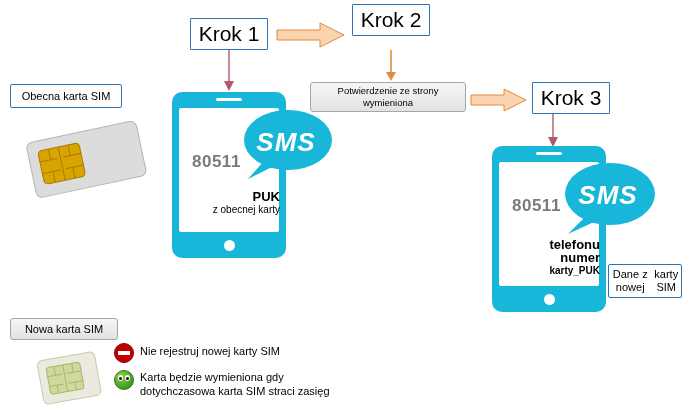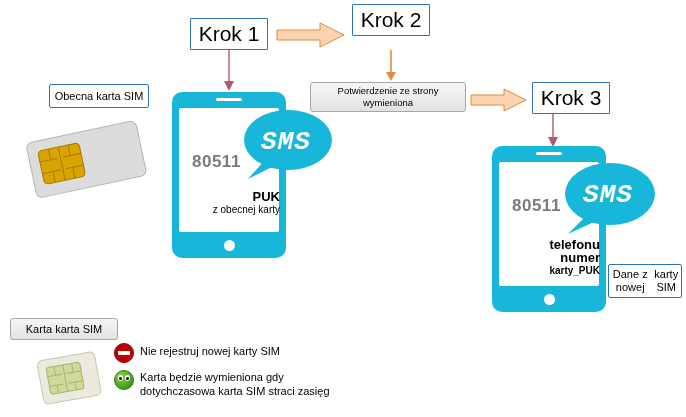--- a/index.html
+++ b/index.html
@@ -124,21 +124,20 @@
   .bubble {
     position: absolute;
   }
   .bubble .txt {
     position: absolute;
     color: #ffffff;
     font-weight: bold;
     font-style: italic;
     text-align: center;
     width: 100%;
-    font-family: Liberation Mono, monospace;
   }
 
   
   .legend-row {
     position: absolute;
     font-size: 11px;
     color: #000000;
     line-height: 14px;
   }
 
@@ -191,21 +190,21 @@
   
   .sim {
     position: absolute;
   }
 </style>
 </head>
 <body>
 
 <div id="stage">
 
-  <div class="box label-box" style="left:10px; top:84px; width:100px; height:24px;margin-left:39px;">
+  <div class="box label-box" style="left:10px; top:84px; width:112px; height:24px;">
     <span>Obecna karta SIM</span>
   </div>
 
   <div class="sim" style="left:18px; top:118px;">
     <svg width="130" height="80" viewBox="0 0 130 80">
       <g transform="rotate(-12 65 40)">
         <rect x="12" y="14" width="112" height="56" rx="6" fill="#dcdcdc" stroke="#b4b4b4" stroke-width="1"></rect>
         <path d="M12 20 a6 6 0 0 1 6 -6 L124 14 L124 24 L12 28 Z" fill="#e9e9e9" opacity="0"></path>
         <rect x="22" y="24" width="42" height="34" rx="4" fill="#d9a400" stroke="#a67c00" stroke-width="1"></rect>
         <g stroke="#a67c00" stroke-width="1" fill="none">
@@ -311,21 +310,21 @@
     </svg>
     <div class="txt" style="top:22px; font-size:26px; letter-spacing:1px;">SMS</div>
   </div>
 
   <div class="box label-box" style="left:608px; top:264px; width:74px; height:34px; flex-direction:row; line-height:13px;">
     <span>Dane z nowej</span>
     <span>karty SIM</span>
   </div>
 
   <div class="gray-box" style="left:10px; top:318px; width:108px; height:22px; font-size:11px;">
-    <span>Karta karta SIM</span>
+    <span>Nowa karta SIM</span>
   </div>
 
   <div class="sim" style="left:26px; top:346px;">
     <svg width="86" height="62" viewBox="0 0 86 62">
       <g transform="rotate(-10 43 31)">
         <rect x="14" y="10" width="58" height="44" rx="5" fill="#eceadf" stroke="#c9c6b4" stroke-width="1"></rect>
         <rect x="22" y="18" width="34" height="27" rx="3" fill="#cfd99a" stroke="#a9b370" stroke-width="1"></rect>
         <g stroke="#a9b370" stroke-width="0.9" fill="none">
           <line x1="22" y1="27" x2="37" y2="27"></line>
           <line x1="22" y1="37" x2="37" y2="37"></line>

